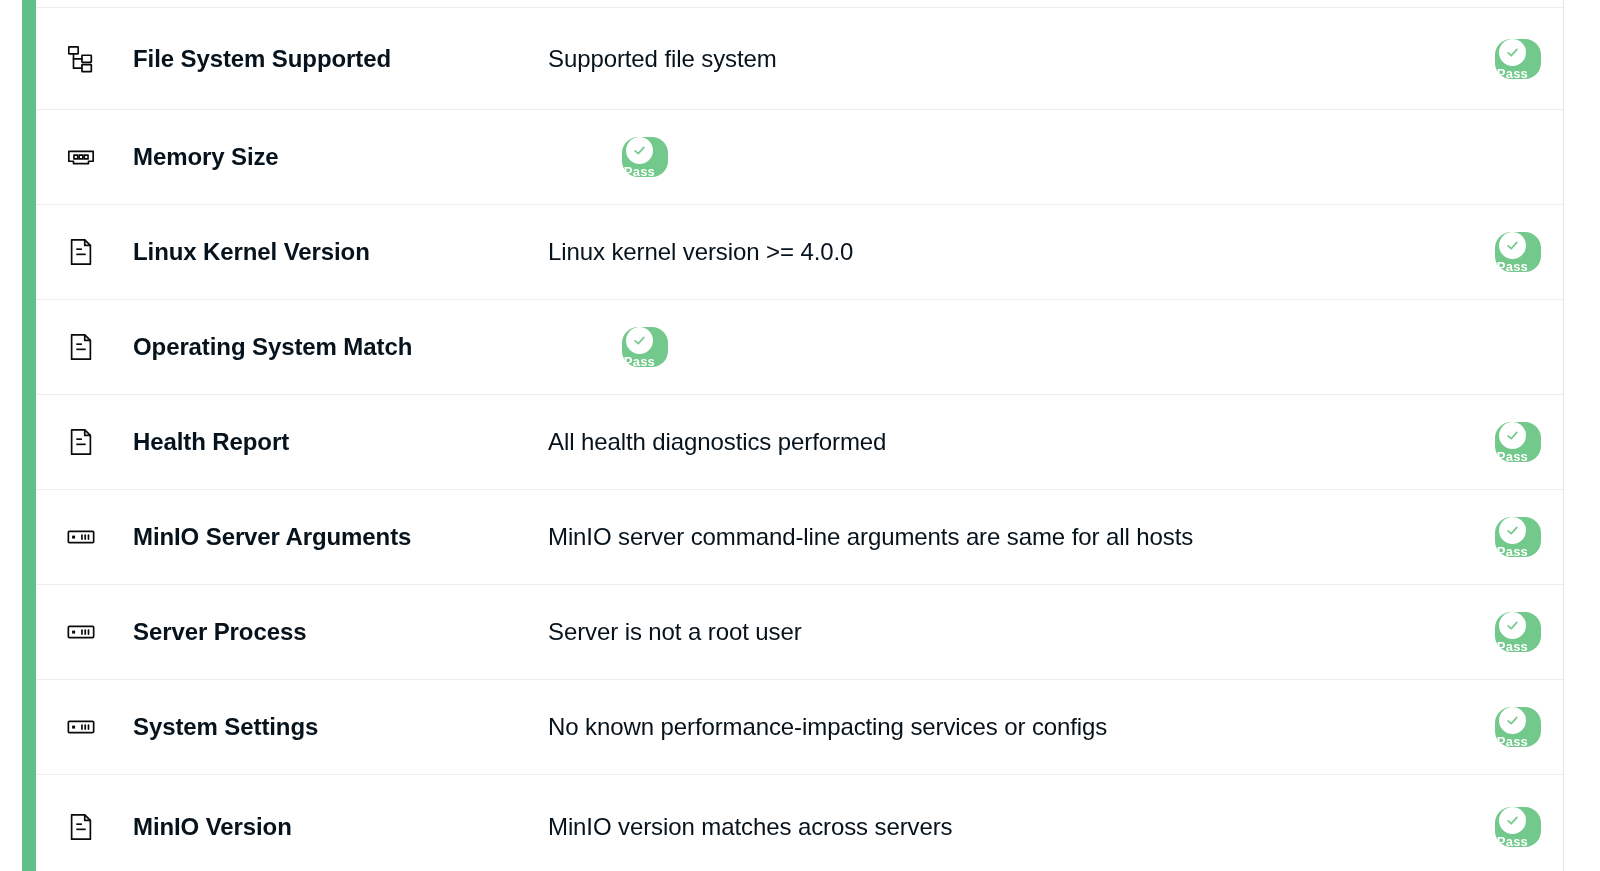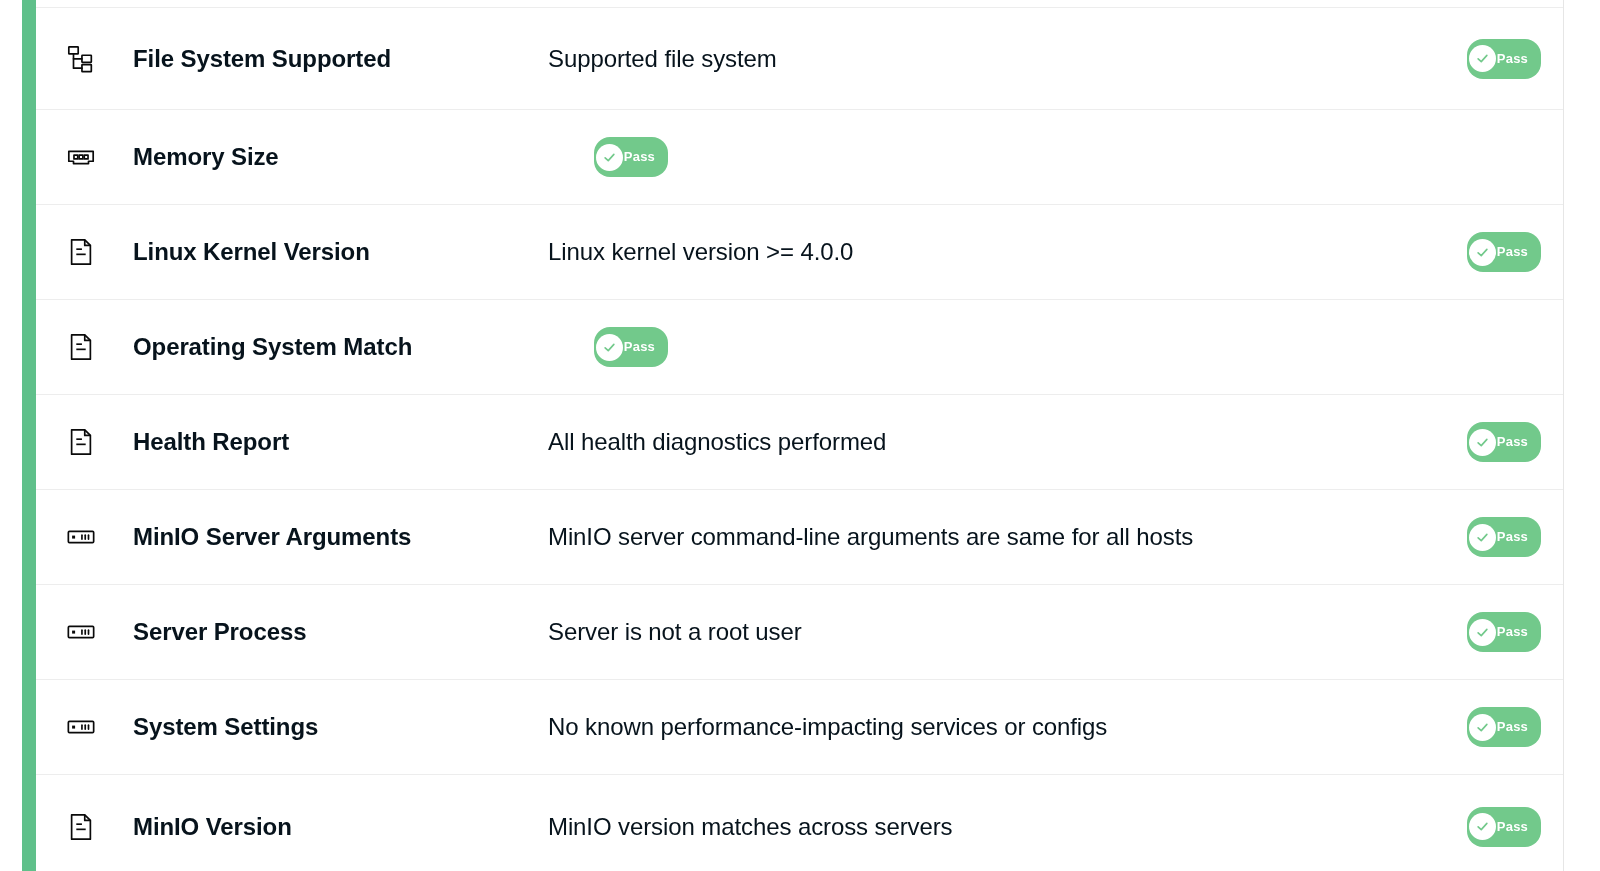--- a/index.html
+++ b/index.html
@@ -112,20 +112,21 @@
 
   .badge {
     display: inline-flex;
     align-items: center;
     height: 40px;
     background: #72C98B;
     border-radius: 16px;
     padding-right: 13px;
     padding-left: 2px;
     gap: 1px;
+    flex-direction: column;
   }
   .badge .check-circle {
     width: 27px;
     height: 27px;
     border-radius: 50%;
     background: #ffffff;
     display: flex;
     align-items: center;
     justify-content: center;
     flex: 0 0 27px;

